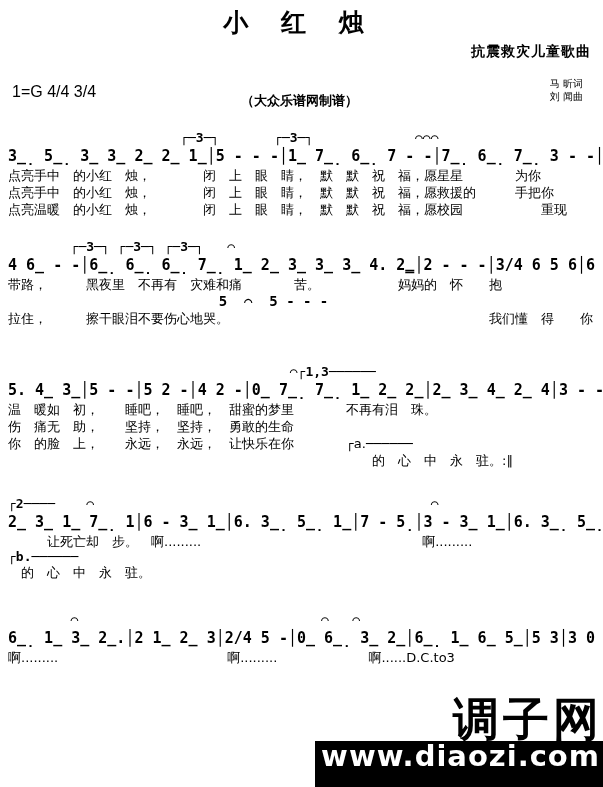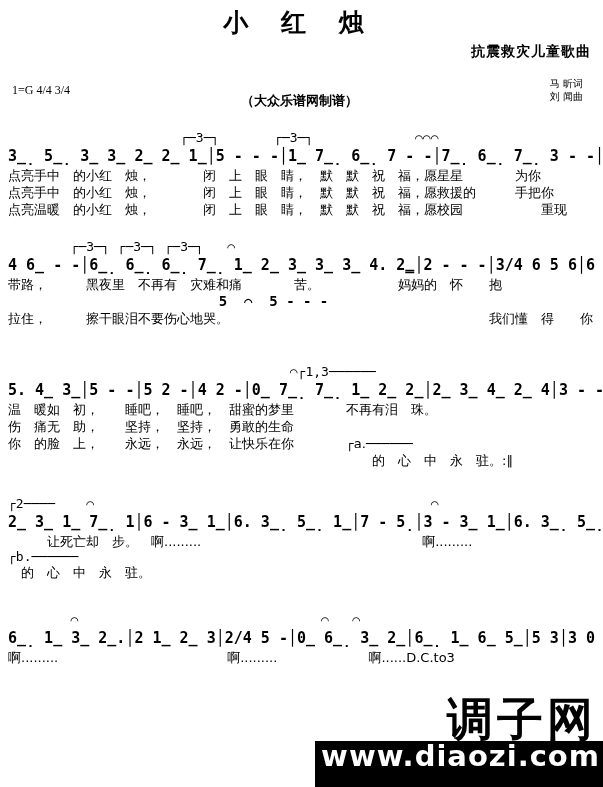--- a/index.html
+++ b/index.html
@@ -8,51 +8,51 @@
     font-family:"DejaVu Sans",sans-serif;position:relative;overflow:hidden;
   }
   .page{padding:6px 12px 0 8px;}
   .title{
     text-align:center;font-size:25px;font-weight:bold;letter-spacing:12px;
     font-family:"DejaVu Sans",sans-serif;
   }
   .subtitle{text-align:right;font-size:14px;font-weight:bold;margin-top:4px;letter-spacing:1px;}
   .meta{position:relative;height:44px;margin-top:16px;}
   .key{
-    position:absolute;left:4px;top:6px;font-size:12px;
-    font-family:Liberation Serif, serif;
+    position:absolute;left:4px;top:6px;font-size:16px;
+    font-family:Liberation Sans, sans-serif;
   }
   .maker{position:absolute;left:50%;transform:translateX(-50%);top:15px;font-size:13px;font-weight:bold;}
   .credits{position:absolute;right:8px;top:0;text-align:right;font-size:10px;line-height:1.3;}
   .score{margin-top:2px;}
   .row{white-space:pre;}
   .orn{
     font-family:"DejaVu Sans Mono","Liberation Mono",monospace;
-    font-size:13px;line-height:14px;height:14px;font-weight:normal;
+    font-size:13px;line-height:14px;height:14px;font-weight:bold;
   }
   .notes{
     font-family:"DejaVu Sans Mono","Liberation Mono",monospace;
     font-size:15px;font-weight:bold;line-height:22px;
   }
   .voice{
     font-family:"DejaVu Sans Mono","Liberation Mono",monospace;
     font-size:14px;font-weight:bold;line-height:17px;
   }
   .lyric{font-size:13px;line-height:17px;}
   .sys-1{margin-top:10px;}
   .sys-2{margin-top:22px;}
   .sys-3{margin-top:38px;}
   .sys-4{margin-top:28px;}
   .sys-5{margin-top:32px;}
   .footnotes{margin-top:12px;padding-left:28px;font-size:13px;line-height:20px;}
   .footnotes .row{white-space:pre;}
   .wm{position:absolute;right:0;bottom:0;text-align:right;z-index:5;}
   .wm-name{
     font-size:46px;font-weight:bold;letter-spacing:4px;line-height:44px;
-    padding-right:6px;color:#000;
+    color:#000;
   }
   .wm-bar{
     background:#000;color:#ffffff;font-weight:bold;font-size:29px;line-height:30px;
     height:30px;padding:0 3px 16px 6px;letter-spacing:1px;
     font-family:"DejaVu Sans","Liberation Sans",sans-serif;
   }
 </style>
 </head>
 <body>
 

